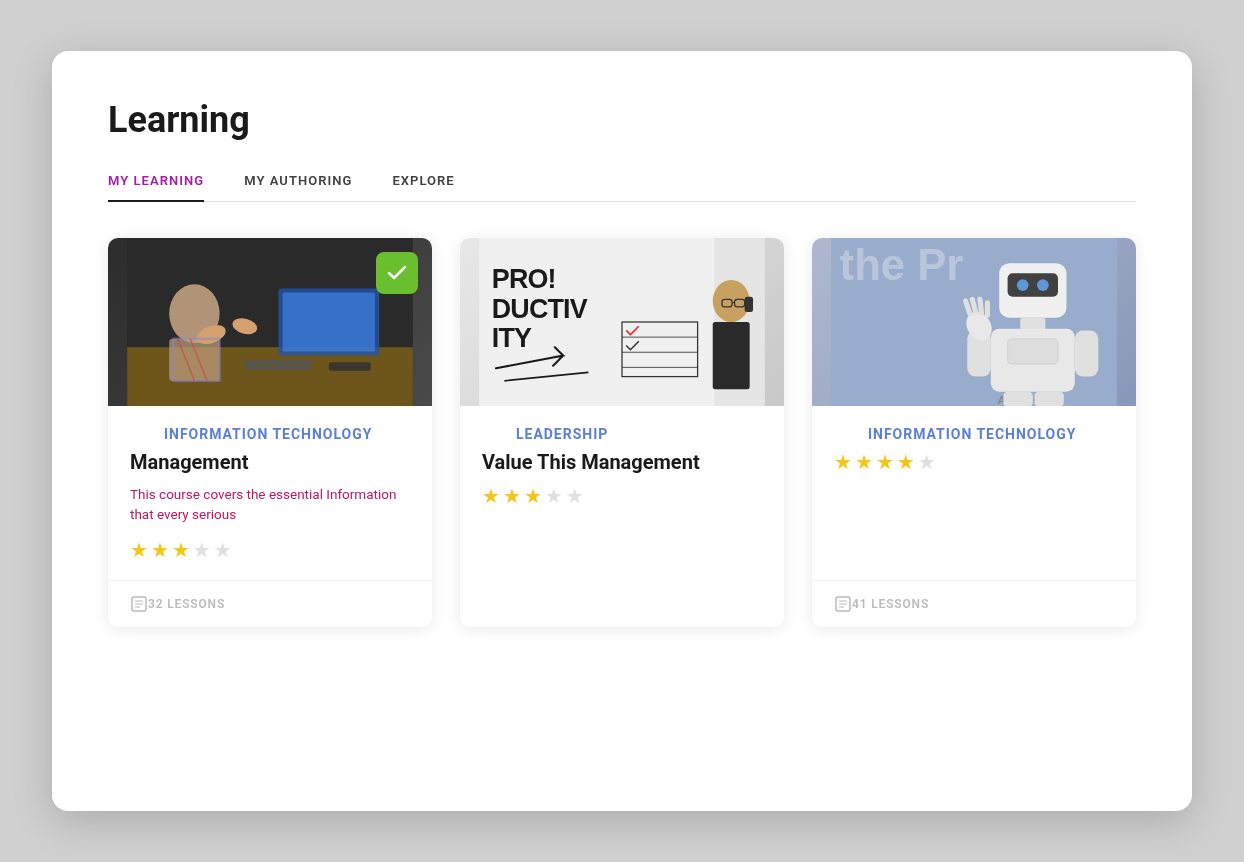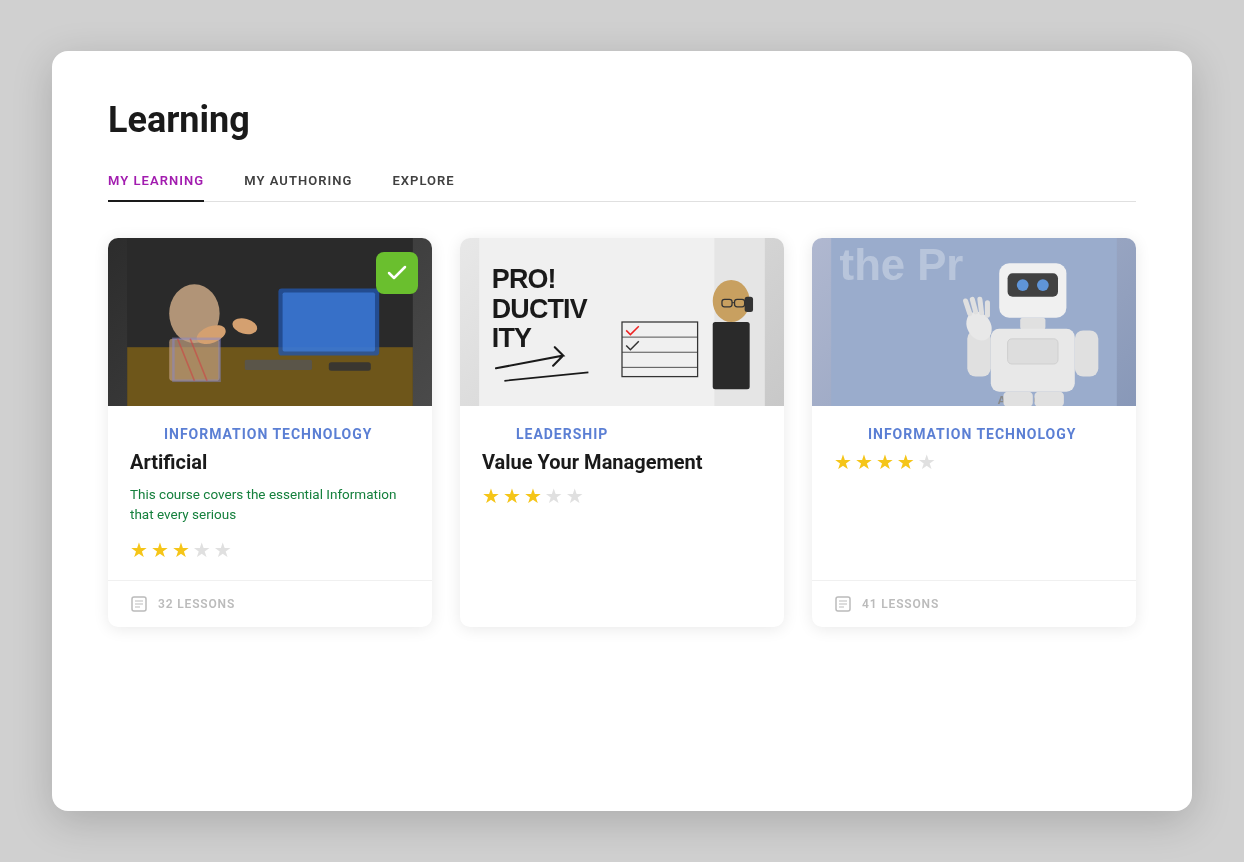--- a/index.html
+++ b/index.html
@@ -96,21 +96,21 @@
       padding-left: 34px;
     }
     .card-title {
       font-size: 20px;
       font-weight: 700;
       color: #1a1a1a;
       margin-bottom: 10px;
     }
     .card-desc {
       font-size: 13.5px;
-      color: #15803d;
+      color: #be185d;
       line-height: 1.5;
       margin-bottom: 14px;
       display: -webkit-box;
       -webkit-line-clamp: 2;
       -webkit-box-orient: vertical;
       overflow: hidden;
     }
     .stars {
       display: flex;
       gap: 3px;
@@ -121,21 +121,20 @@
       color: #e0e0e0;
     }
     .star.filled {
       color: #f5c518;
     }
     .card-footer {
       border-top: 1px solid #f0f0f0;
       padding: 14px 22px;
       display: flex;
       align-items: center;
-      gap: 10px;
       text-align: center;
     }
     .lessons-icon {
       color: #bbb;
       font-size: 18px;
       display: flex;
       align-items: center;
     }
     .lessons-text {
       font-size: 12px;
@@ -202,21 +201,21 @@
           <rect x="240" y="148" width="50" height="10" rx="3" fill="#333" opacity="0.9"></rect>
         </svg>
         <div class="check-badge">
           <svg viewBox="0 0 24 24" fill="none" xmlns="http://www.w3.org/2000/svg">
             <polyline points="4,12 9,17 20,6" stroke="white" stroke-width="2.5" stroke-linecap="round" stroke-linejoin="round"></polyline>
           </svg>
         </div>
       </div>
       <div class="card-body">
         <div class="card-category">INFORMATION TECHNOLOGY</div>
-        <div class="card-title">Artificial</div>
+        <div class="card-title">Management</div>
         <div class="card-desc">This course covers the essential Information that every serious</div>
         <div class="stars">
           <span class="star filled">★</span>
           <span class="star filled">★</span>
           <span class="star filled">★</span>
           <span class="star">★</span>
           <span class="star">★</span>
         </div>
       </div>
       <div class="card-footer">
@@ -258,21 +257,21 @@
 
           <rect x="316" y="70" width="10" height="18" rx="3" fill="#333"></rect>
 
           <rect x="289" y="73" width="12" height="9" rx="3" fill="none" stroke="#333" stroke-width="1.5"></rect>
           <rect x="304" y="73" width="12" height="9" rx="3" fill="none" stroke="#333" stroke-width="1.5"></rect>
           <line x1="301" y1="77" x2="304" y2="77" stroke="#333" stroke-width="1.2"></line>
         </svg>
       </div>
       <div class="card-body">
         <div class="card-category">LEADERSHIP</div>
-        <div class="card-title">Value Your Management</div>
+        <div class="card-title">Value This Management</div>
         <div class="stars">
           <span class="star filled">★</span>
           <span class="star filled">★</span>
           <span class="star filled">★</span>
           <span class="star">★</span>
           <span class="star">★</span>
         </div>
       </div>
     </div>
 

